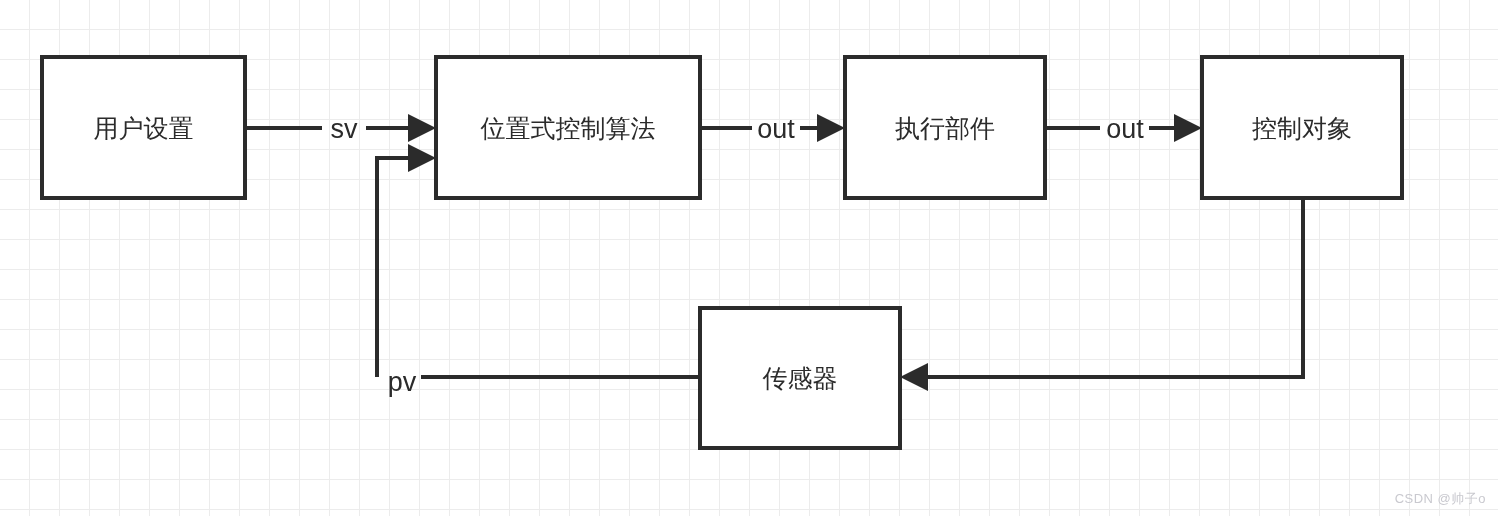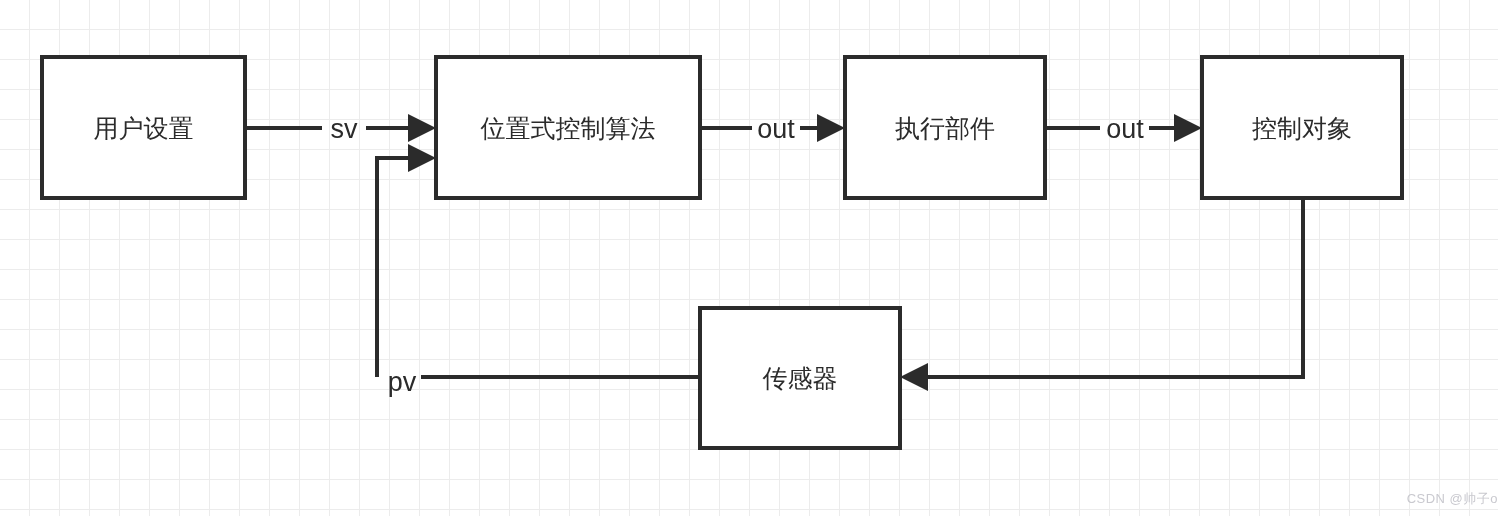--- a/index.html
+++ b/index.html
@@ -53,21 +53,21 @@
     fill: #2b2b2b;
     text-anchor: middle;
     dominant-baseline: central;
   }
   .arrow-head {
     fill: #2b2b2b;
     stroke: none;
   }
   .watermark {
     position: absolute;
-    right: 0;
+    right: 12px;
     bottom: 8px;
     font-family: "Liberation Sans", "DejaVu Sans", sans-serif;
     font-size: 13px;
     color: #c9c9cf;
     letter-spacing: 0.5px;
     user-select: none;
   }
 </style>
 </head>
 <body>

